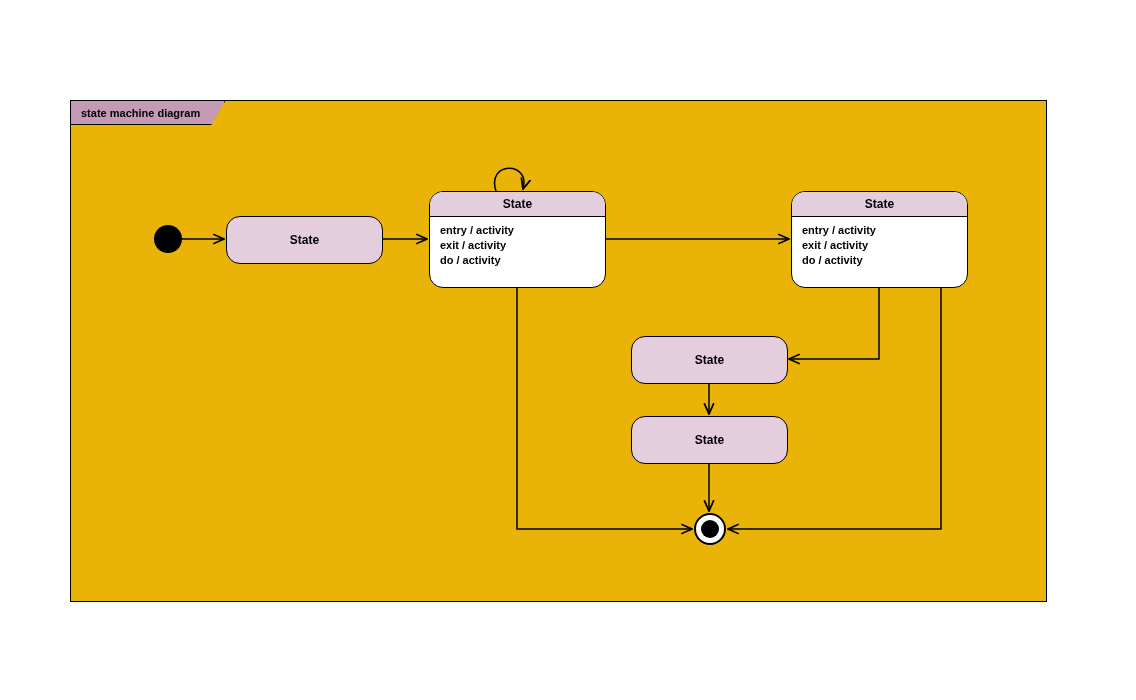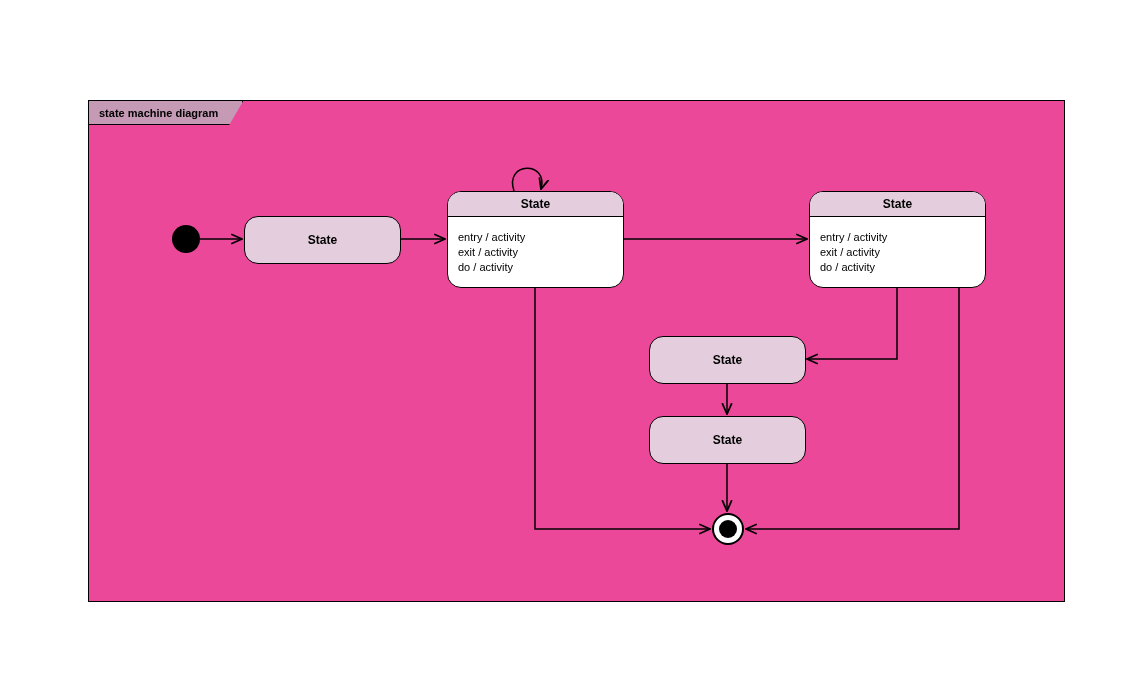--- a/index.html
+++ b/index.html
@@ -5,26 +5,26 @@
   body {
     margin: 0;
     padding: 0;
     width: 1136px;
     height: 700px;
     background: #ffffff;
     font-family: Arial, Helvetica, sans-serif;
   }
   .canvas {
     position: absolute;
-    left: 88px;
+    left: 70px;
     top: 100px;
     width: 975px;
     height: 500px;
     border: 1.5px solid #000;
-    background: #ec4899;
+    background: #eab308;
   }
   .frame-tab {
     position: absolute;
     left: 0;
     top: 0;
     height: 24px;
     background: #c49ab4;
     border: 1.5px solid #000;
     border-left: none;
     border-top: none;
@@ -81,22 +81,22 @@
   .compound-header {
     background: #e4cede;
     border-bottom: 1.5px solid #000;
     font-size: 12px;
     font-weight: bold;
     text-align: center;
     padding: 5px 0;
   }
   .compound-body {
     font-size: 11px;
-    font-weight: normal;
-    padding: 13px 10px;
+    font-weight: bold;
+    padding: 6px 10px;
     line-height: 1.35;
   }
   svg.edges {
     position: absolute;
     left: 0;
     top: 0;
     width: 100%;
     height: 100%;
     pointer-events: none;
   }

